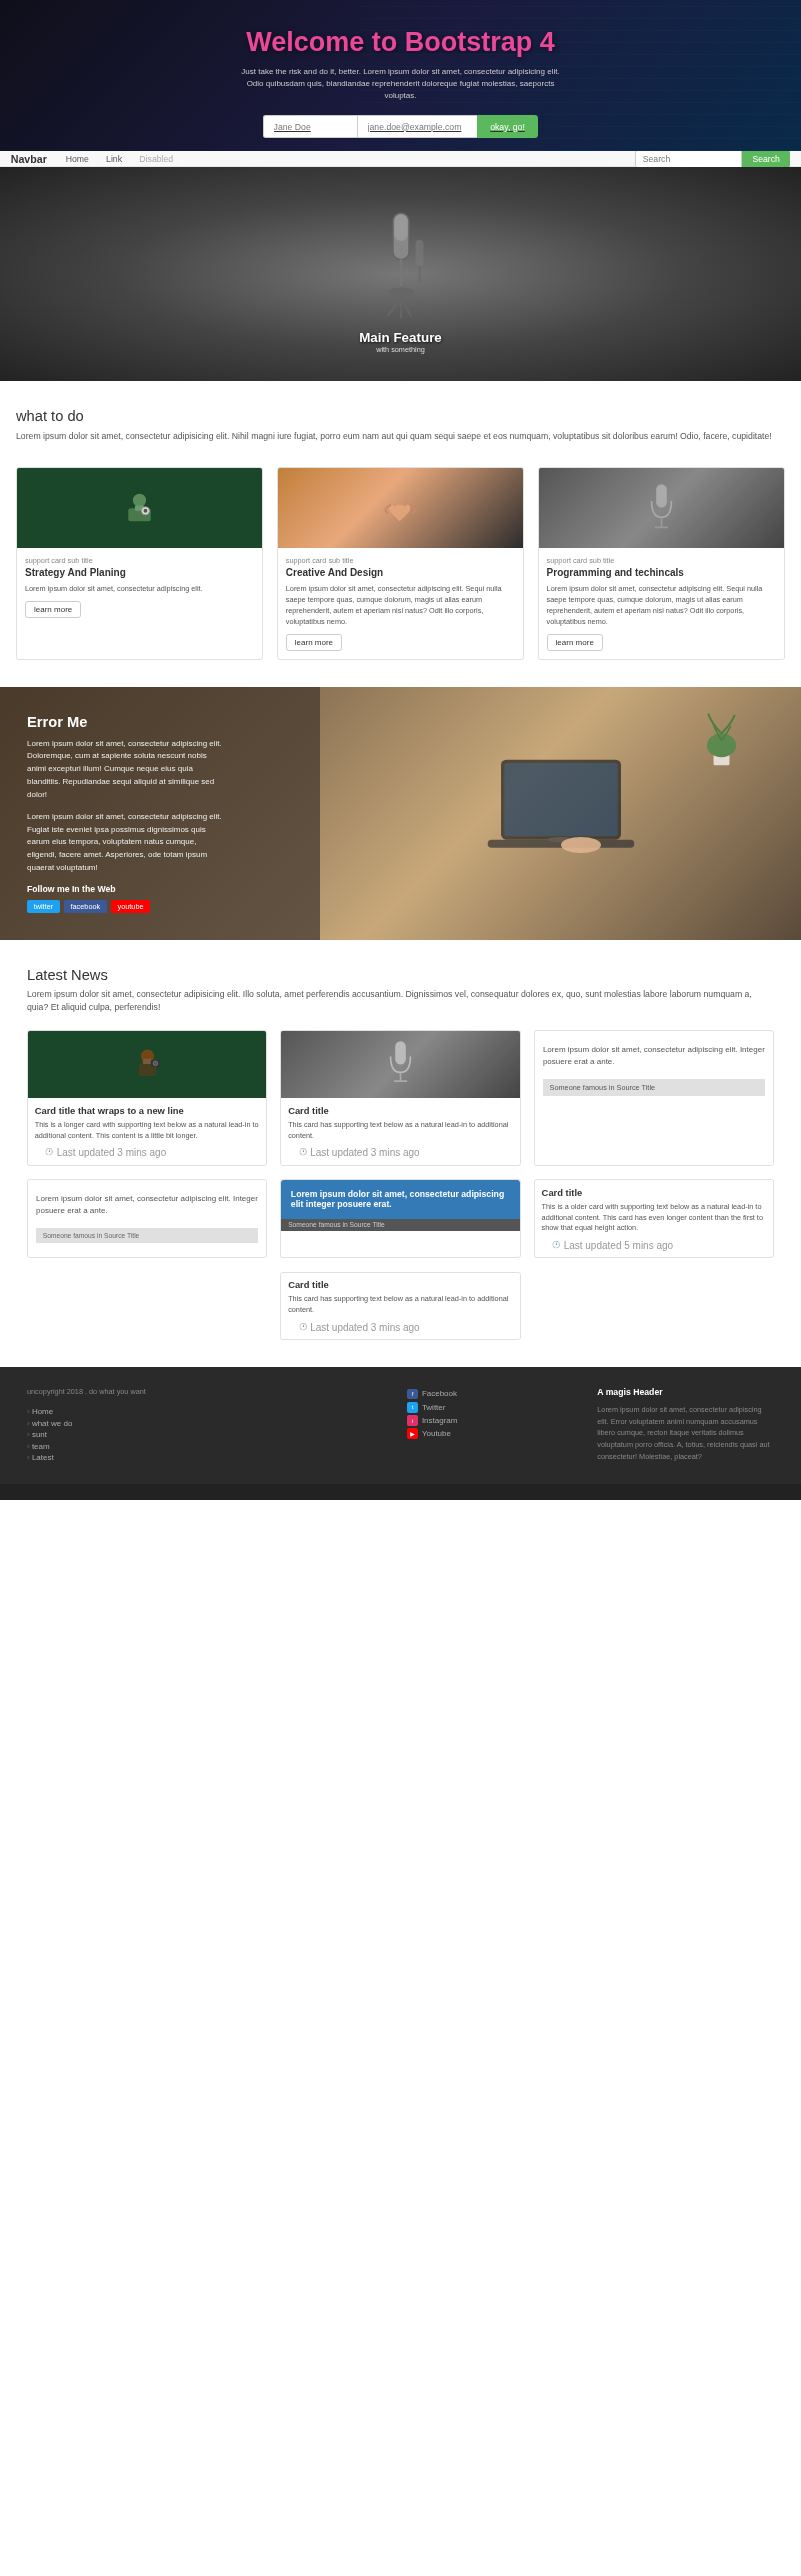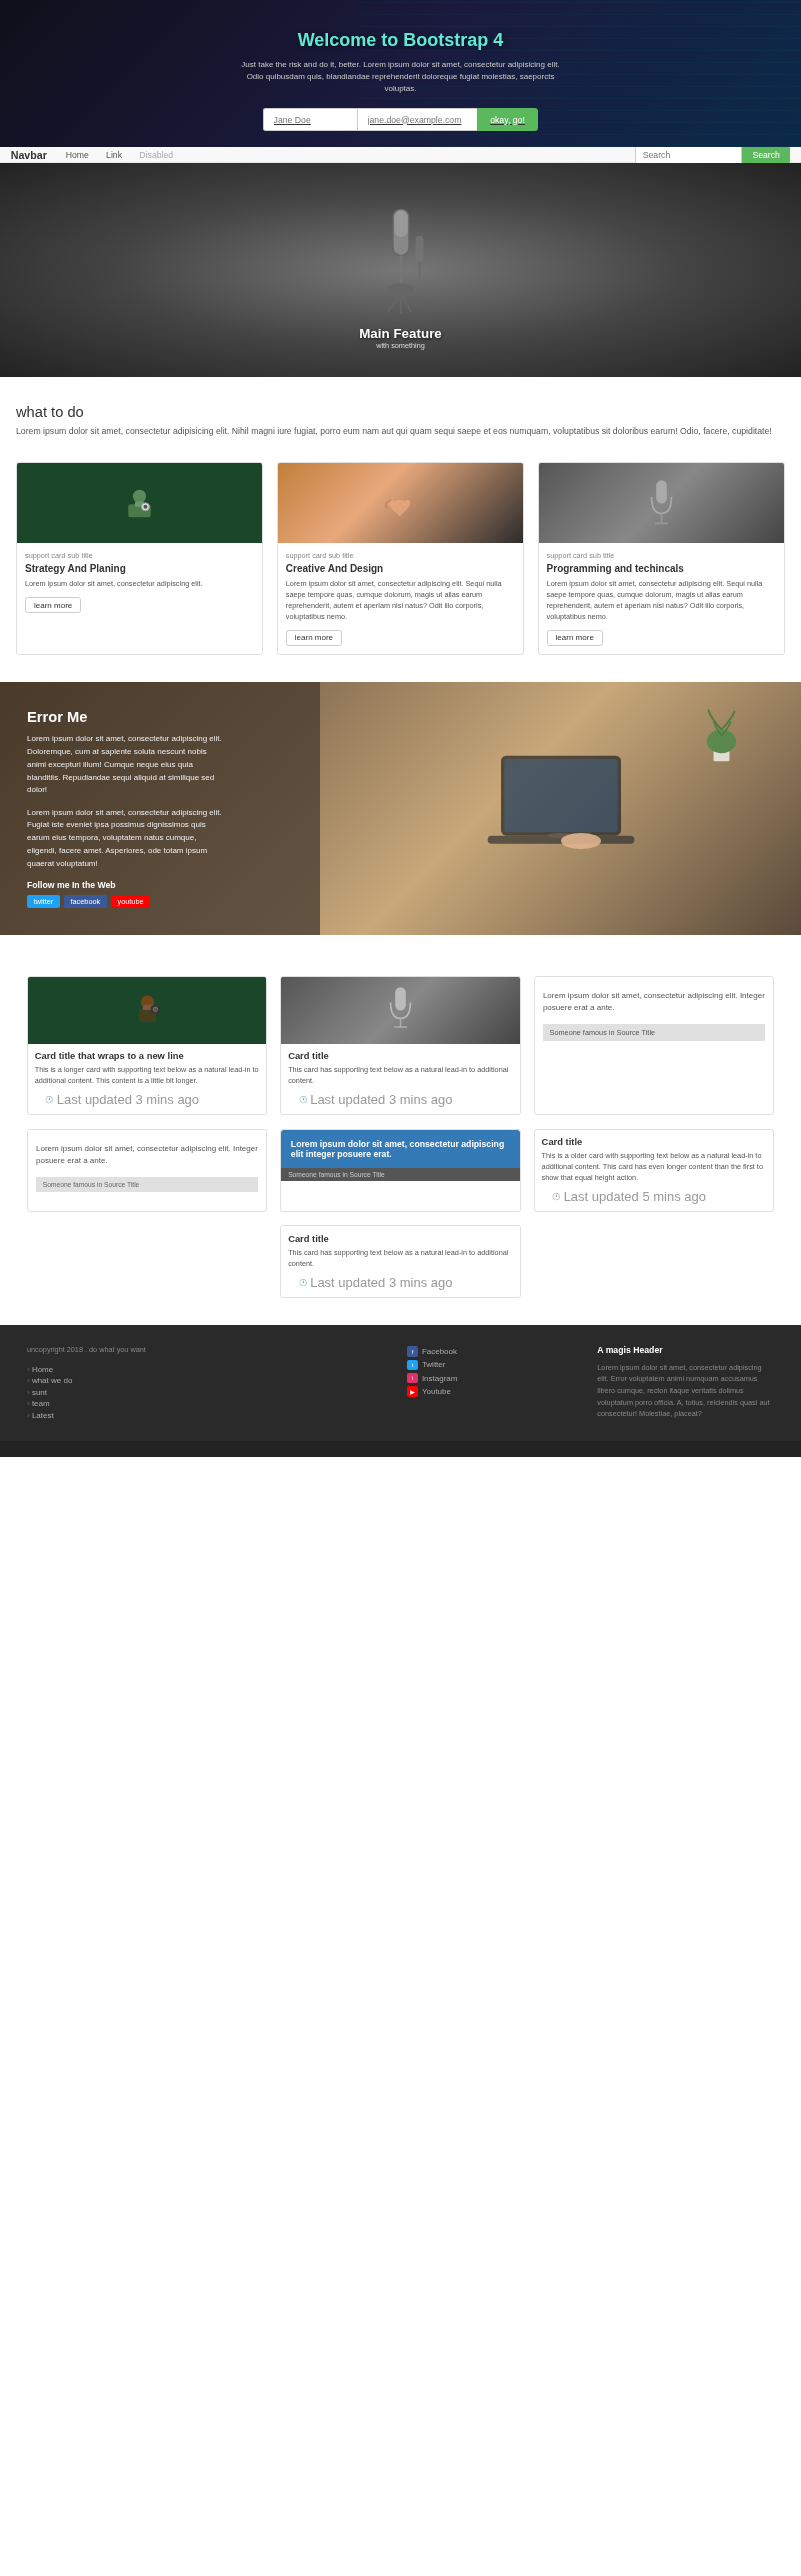--- a/index.html
+++ b/index.html
@@ -31,23 +31,23 @@
         transparent 12px
       );
       z-index: 1;
     }
     .hero-content {
       position: relative; z-index: 2;
       text-align: center;
       padding: 27px 13.4px 13.4px;
     }
     .hero-title {
-      font-size: 18px;
+      font-size: 27px;
       font-weight: 700;
-      color: #5eead4;
+      color: #ec4899;
       margin-bottom: 8px;
       text-shadow: 1.3px 1.3px 5.3px rgba(0,0,0,0.5);
     }
     .hero-subtitle {
       color: #ccc;
       font-size: 8px;
       max-width: 334px;
       margin: 0 auto 13.4px;
       line-height: 1.5;
     }
@@ -307,21 +307,21 @@
       margin-bottom: 4px;
       color: #333;
     }
     .news-card-text {
       font-size: 7.3px;
       color: #555;
       line-height: 1.5;
       margin-bottom: 5.3px;
     }
     .news-card-meta {
-      font-size: 13px;
+      font-size: 10px;
       color: #999;
       display: flex;
       align-items: center;
       gap: 2.7px;
       padding-left: 11px;
     }
     .news-card-meta::before {
       content: '🕐';
       font-size: 6.7px;
     }
@@ -582,20 +582,22 @@
     <p class="about-follow">Follow me In the Web</p>
     <div class="social-btns">
       <button class="social-btn twitter">twitter</button>
       <button class="social-btn facebook">facebook</button>
       <button class="social-btn youtube">youtube</button>
     </div>
   </div>
 </section>
 
 <section class="latest-news">
+  <h2 class="section-title">Latest News</h2>
+  <p class="section-lead">Lorem ipsum dolor sit amet, consectetur adipisicing elit. Illo soluta, amet perferendis accusantium. Dignissimos vel, consequatur dolores ex, quo, sunt molestias labore laborum numquam a, quia? Et aliquid culpa, perferendis!</p>
 
   <div class="news-grid">
 
     <div class="news-card">
       <div class="news-card-img photo-forest person-camera" style="display:flex;align-items:center;justify-content:center;">
         <svg width="33" height="40" viewBox="0 0 50 60">
           <rect x="0" y="0" width="50" height="60" fill="#1a472a"></rect>
           <circle cx="25" cy="18" r="10" fill="#8B4513" opacity="0.8"></circle>
           <rect x="12" y="28" width="26" height="20" rx="4" fill="#5a3a1a" opacity="0.7"></rect>
           <rect x="18" y="22" width="14" height="8" rx="2" fill="#7a5a3a"></rect>

